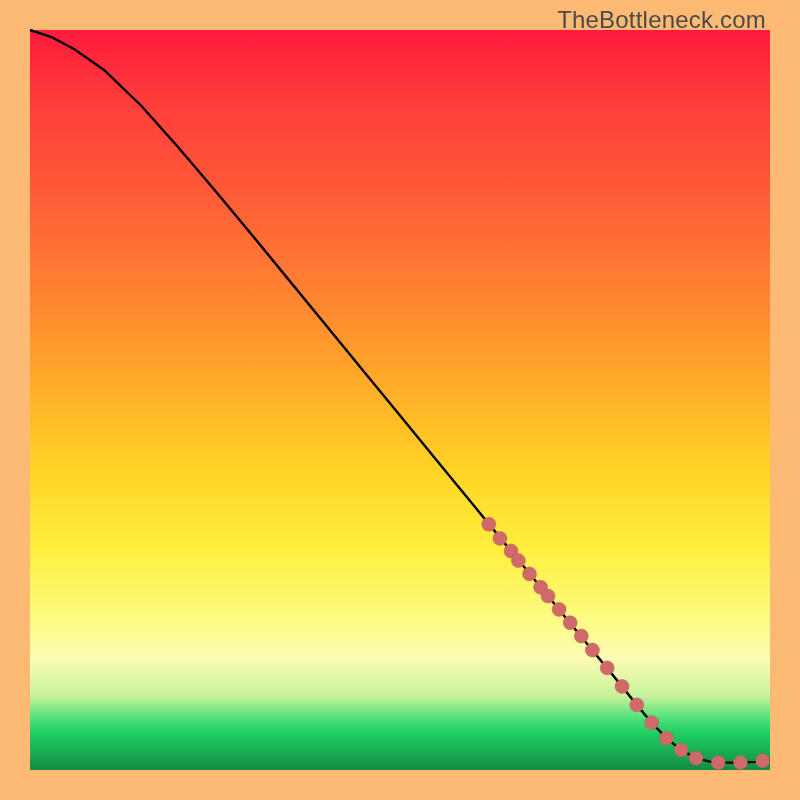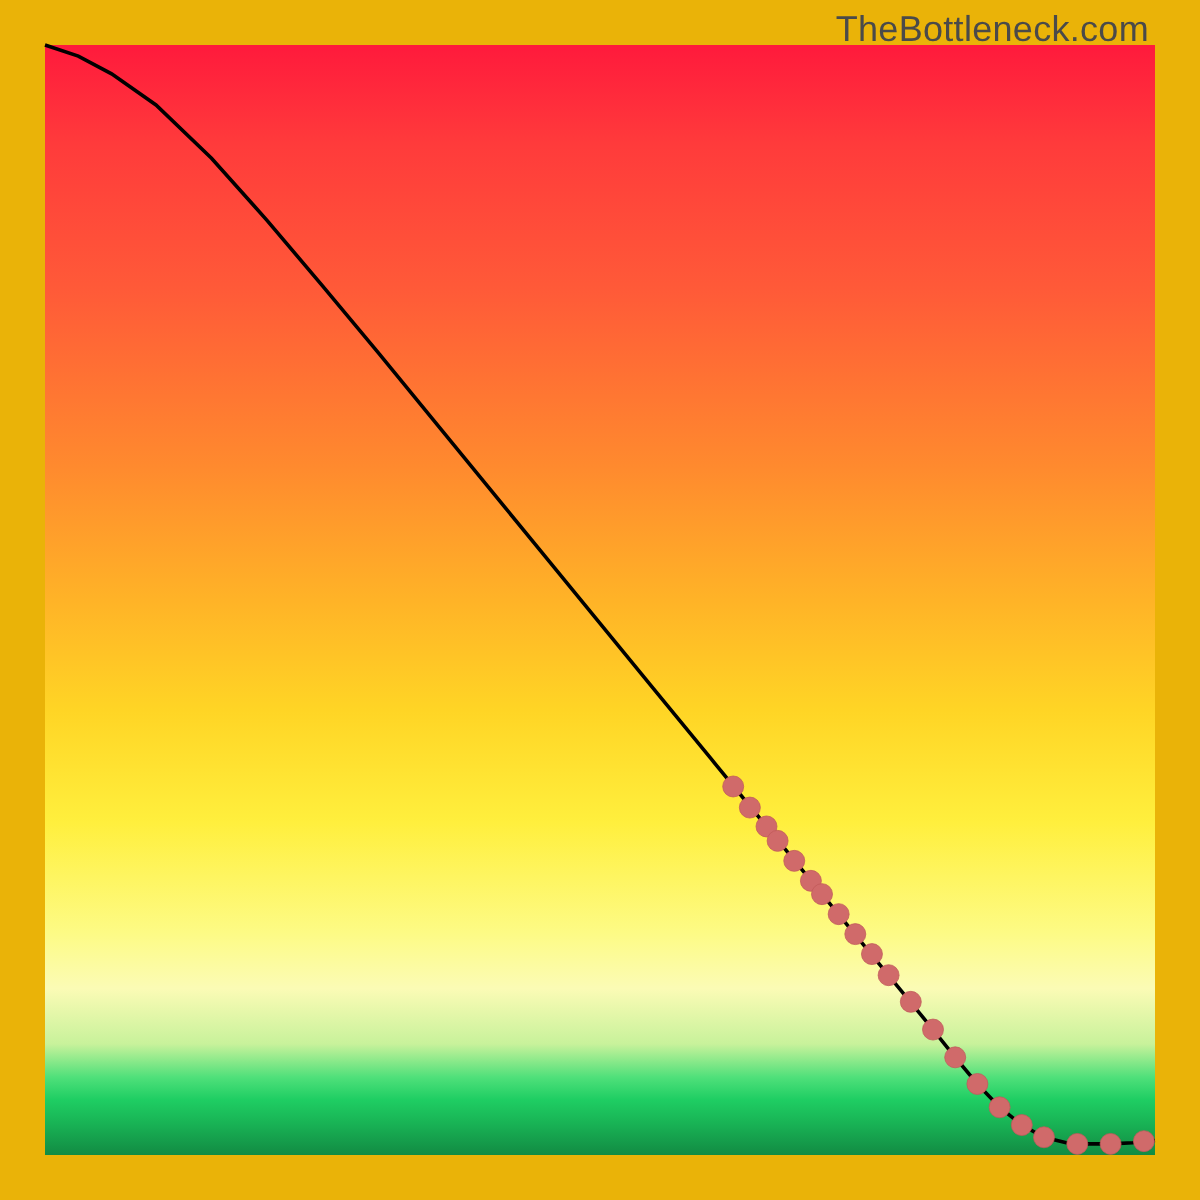--- a/index.html
+++ b/index.html
@@ -8,21 +8,21 @@
     width: 800px;
     height: 800px;
     background: #000;
     overflow: hidden;
     font-family: Arial, Helvetica, sans-serif;
   }
   .stage {
     position: relative;
     width: 800px;
     height: 800px;
-    background: #eab308;
+    background: #fdba74;
   }
   .plot {
     position: absolute;
     left: 30px;
     top: 30px;
     width: 740px;
     height: 740px;
     
     background: linear-gradient(
       to bottom,

